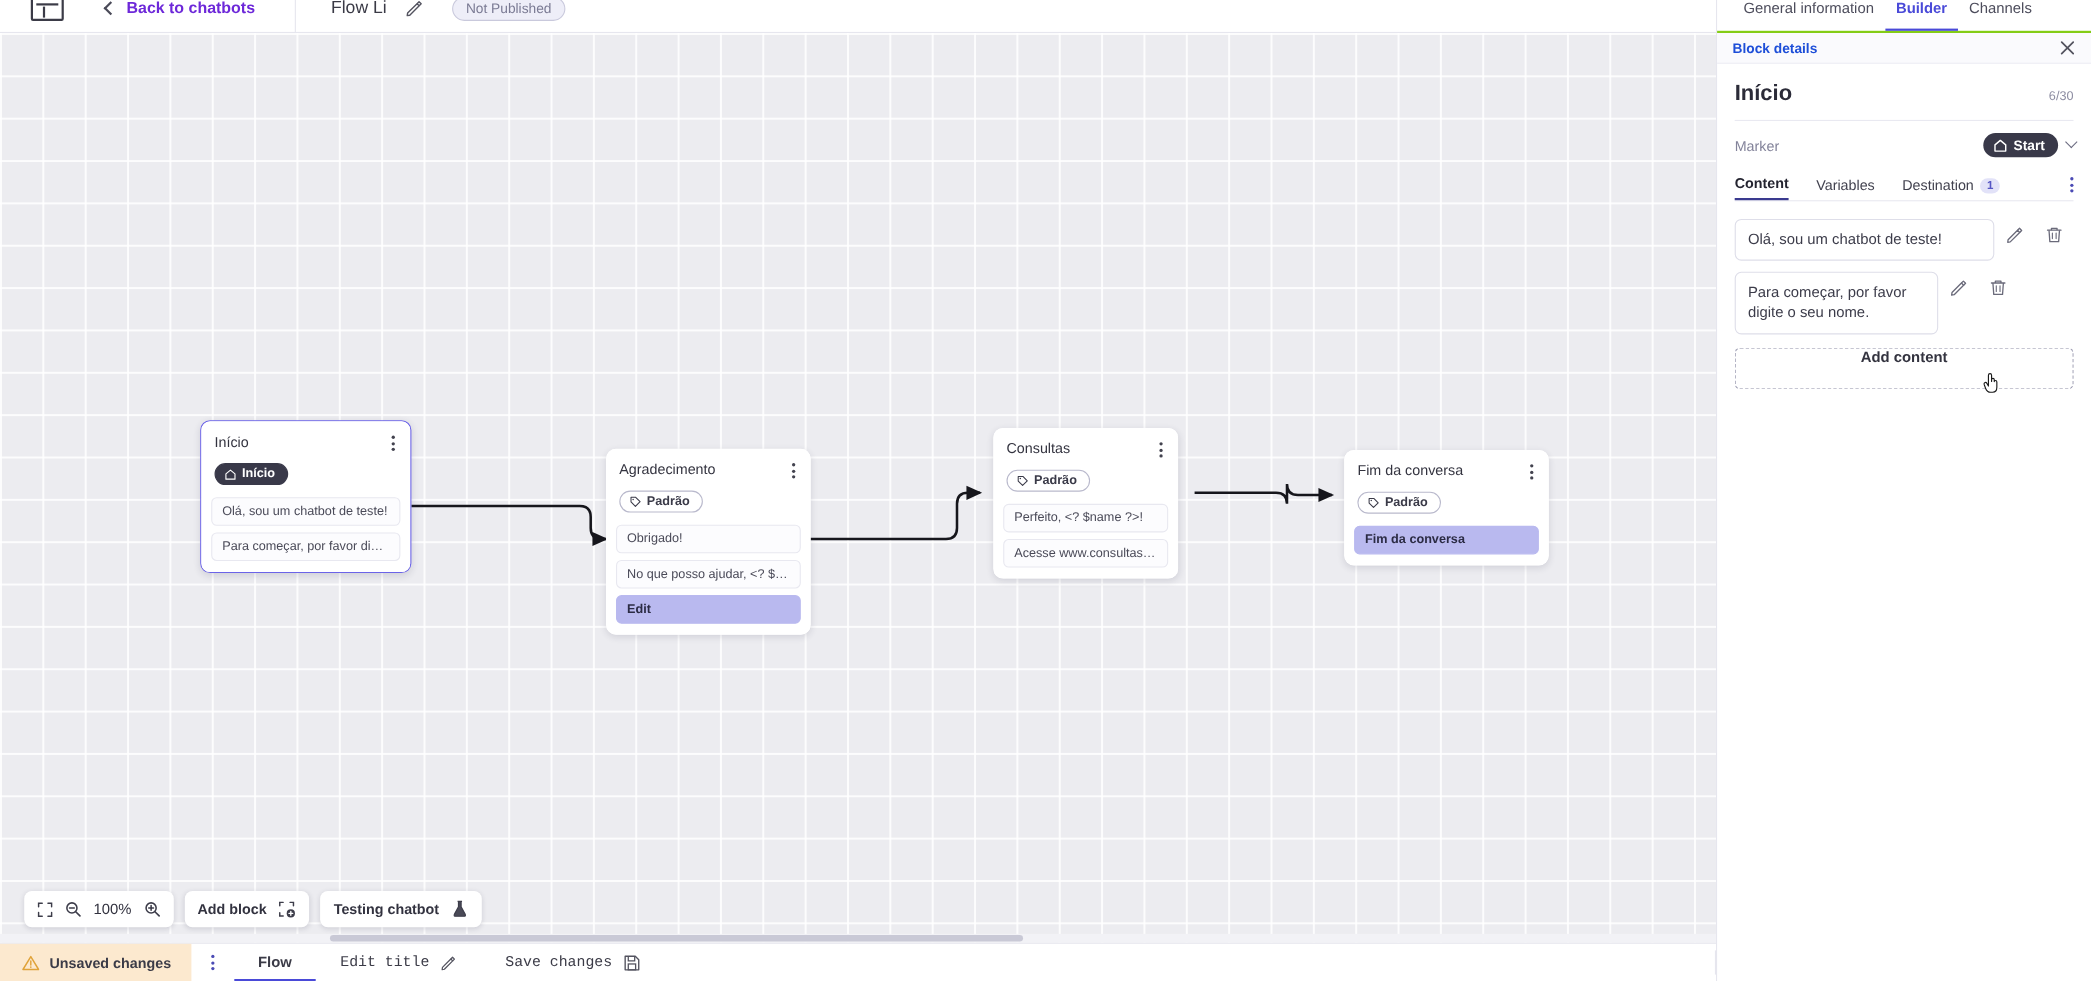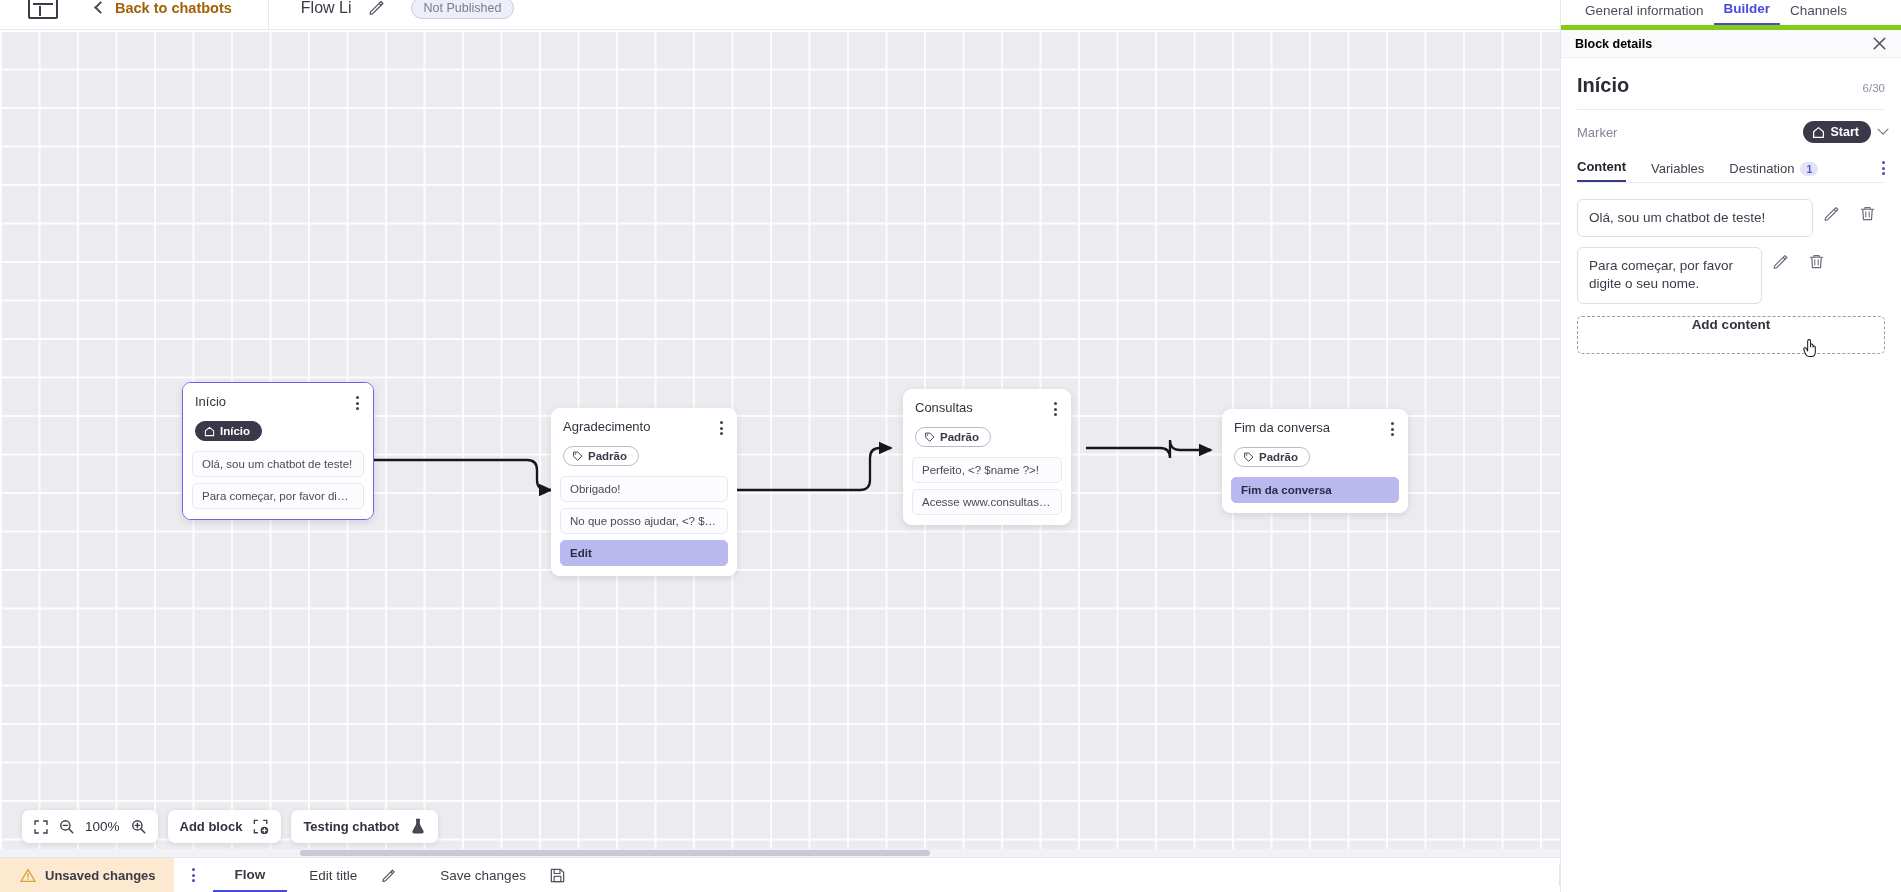--- a/index.html
+++ b/index.html
@@ -29,44 +29,44 @@
   }
   .logo-box::after {
     content: ""; position: absolute; left: 9px; top: 7px;
     width: 2px; height: 10px; background: #3b3b47;
   }
   .back-group { display: flex; align-items: center; gap: 10px; margin-left: 38px; cursor: pointer; }
   .chev-left {
     width: 9px; height: 9px; border-left: 2px solid #4a4a58; border-bottom: 2px solid #4a4a58;
     transform: rotate(45deg); flex: none;
   }
-  .back-txt { font-size: 14.5px; font-weight: 700; color: #a16207; white-space: nowrap; }
+  .back-txt { font-size: 14.5px; font-weight: 700; color: #6d28d9; white-space: nowrap; }
   .topdiv { width: 1px; height: 44px; background: #e6e6ee; margin-left: 36px; }
   .bot-title { font-size: 16px; color: #3a3a46; margin-left: 32px; white-space: nowrap; }
   .pencil { width: 17px; height: 17px; margin-left: 16px; flex: none; cursor: pointer; }
   .pubbadge {
     margin-left: 26px; padding: 3px 12px; border: 1px solid #c9c9dc; border-radius: 11px;
     background: #eeeef8; color: #7b7b94; font-size: 12.5px; white-space: nowrap;
   }
 
   
   .rpanel {
     position: absolute; right: 0; top: 0; width: 341px; height: 892px;
     background: #fff; border-left: 1px solid #e6e6ee;
   }
-  .rtabs { display: flex; gap: 0; padding: 0 14px; height: 30px; align-items: flex-end;
-           border-bottom: 5px solid #84cc16; }
+  .rtabs { display: flex; gap: 0; padding: 0 14px; height: 30px; 
+           border-bottom: 2px solid #84cc16; }
   .rtab { font-size: 13.5px; color: #4d4d5c; padding: 0 10px 7px; cursor: pointer; white-space: nowrap; }
   .rtab.active { color: #4a4ad8; font-weight: 700; border-bottom: 2.5px solid #4a4ad8; }
 
   .bdhead {
     height: 28px; background: #fafafd; border-bottom: 1px solid #ededf4;
     display: flex; align-items: center; justify-content: space-between; padding: 0 14px;
   }
-  .bdhead-t { font-size: 12.5px; color: #000000; font-weight: 600; }
+  .bdhead-t { font-size: 12.5px; color: #1d4ed8; font-weight: 600; }
   .xclose { width: 15px; height: 15px; cursor: pointer; }
 
   .blk-title-row { display: flex; align-items: baseline; justify-content: space-between;
                    padding: 16px 16px 0; }
   .blk-title { font-size: 20px; font-weight: 700; color: #2b2b38; }
   .blk-count { font-size: 11.5px; color: #8d8da2; }
   .blk-rule { height: 1px; background: #e9e9f1; margin: 12px 16px 0; }
 
   .marker-row { display: flex; align-items: center; justify-content: space-between;
                 padding: 11px 14px 0 16px; }
@@ -171,22 +171,22 @@
     background: #fce9cf; display: flex; align-items: center; gap: 9px;
     padding: 0 18px 0 20px; font-size: 13px; font-weight: 700; color: #3b3b47; white-space: nowrap;
   }
   .bb-kebab { display: flex; flex-direction: column; gap: 2.5px; margin: auto 0; padding: 0 18px; cursor: pointer; }
   .bb-kebab i { width: 3px; height: 3px; border-radius: 50%; background: #4b4bb5; display: block; }
   .bb-tab {
     display: flex; align-items: center; font-size: 13.5px; font-weight: 700; color: #3b3b47;
     padding: 0 22px; cursor: pointer; white-space: nowrap;
   }
   .bb-tab.active { border-bottom: 2.5px solid #4a4ad8; }
-  .bb-item { display: flex; align-items: center; gap: 24px; padding: 0 22px;
-             font-size: 13.5px; color: #3b3b47; cursor: pointer; white-space: nowrap; }
+  .bb-item { display: flex; align-items: center; gap: 10px; padding: 0 22px;
+             font-size: 13.5px; color: #3b3b47; cursor: pointer; white-space: nowrap; font-family: Liberation Mono, monospace; }
   .bb-right-div { width: 1px; background: #e6e6ee; margin: 6px 0; }
 
   
   .cursor { position: absolute; left: 1801px; top: 338px; width: 18px; height: 22px; pointer-events: none; }
 </style>
 </head>
 <body>
 
 <div class="app">
 

